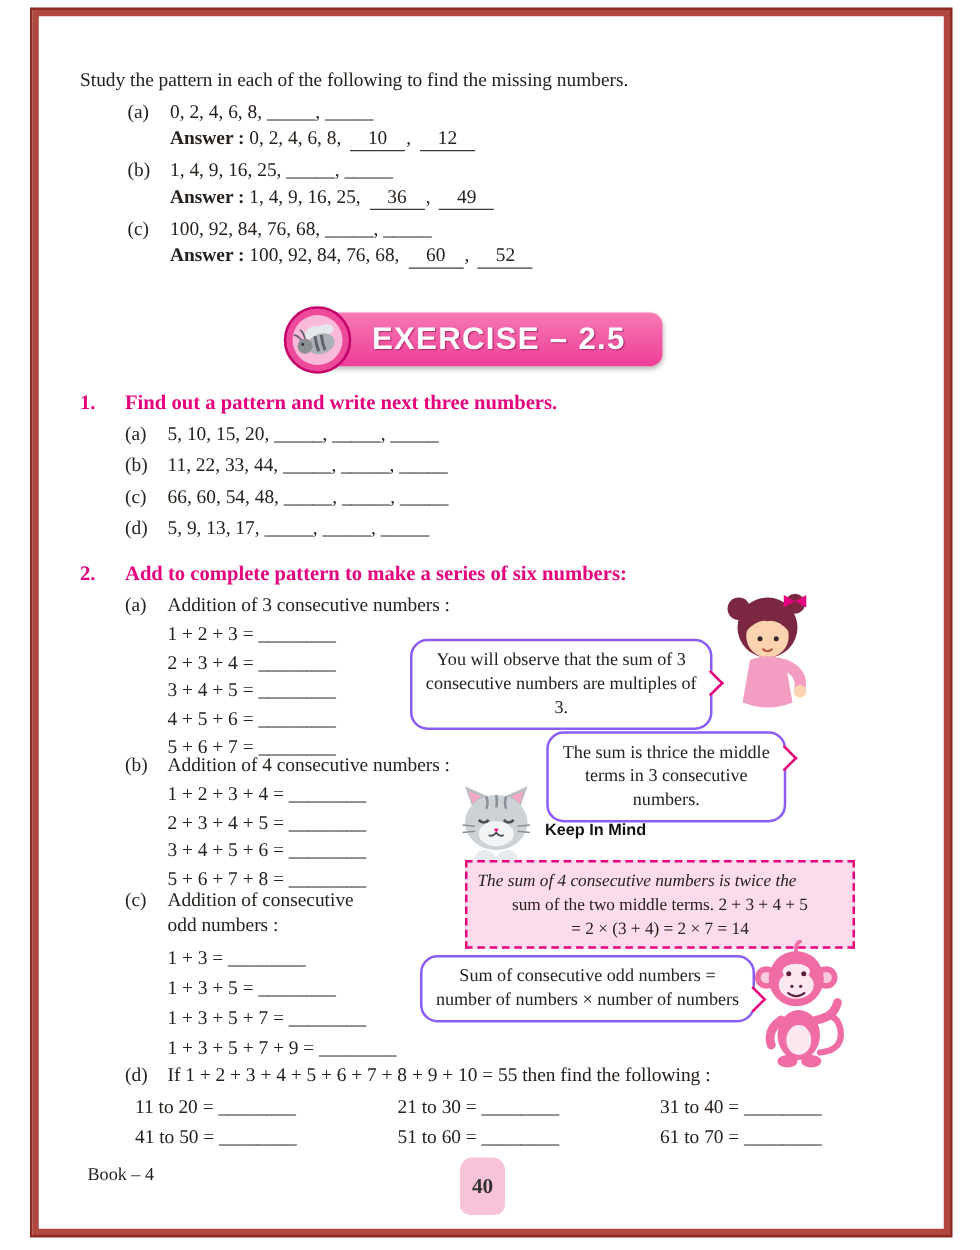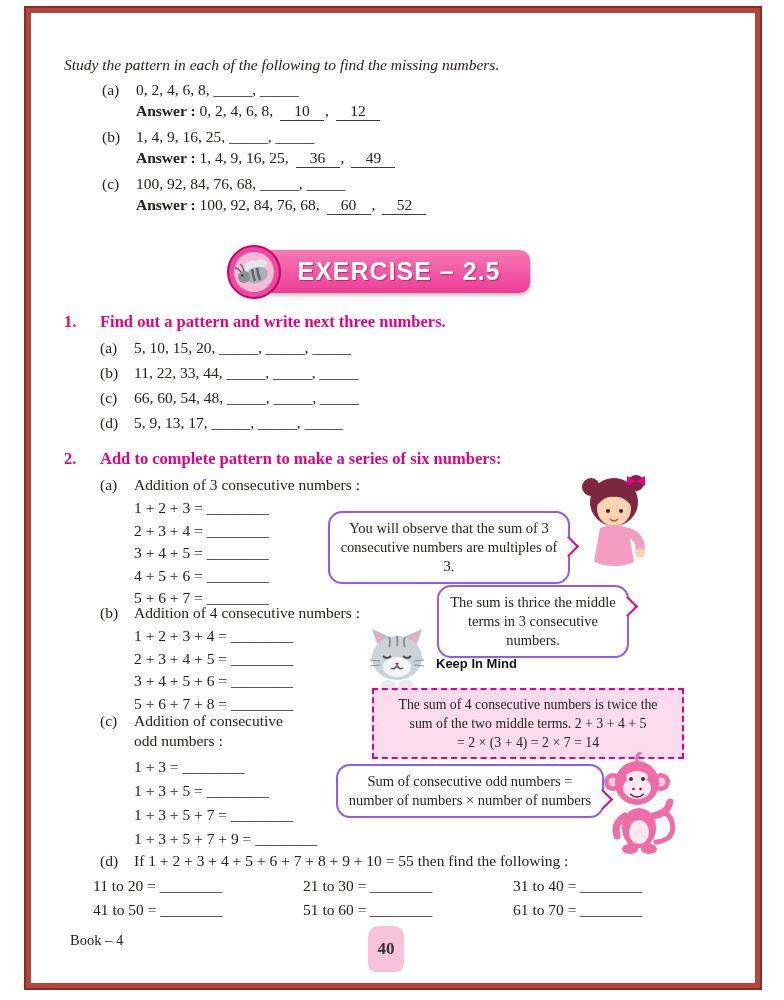--- a/index.html
+++ b/index.html
@@ -3,21 +3,21 @@
 <meta charset="utf-8">
 <style>
   html,body{margin:0;padding:0;background:#ffffff;}
   .page{position:relative;width:784px;height:1000px;background:#ffffff;overflow:hidden;
         font-family:"Liberation Serif", serif;color:#26211d;}
   .frame{position:absolute;top:8px;bottom:12px;left:26px;right:24px;
          border:5px solid #b0473f;outline:2px solid #8c2b22;pointer-events:none;}
 
   
   .intro{position:absolute;left:64px;top:56px;width:662px;font-size:15.5px;}
-  .intro-text{margin:0 0 6px 0;font-style:italic;}
+  .intro-text{margin:0 0 6px 0;}
   .w-q{padding-left:38px;margin-top:7px;}
   .w-a{padding-left:72px;margin-top:3px;}
   .lbl{display:inline-block;width:34px;}
   .b{font-weight:bold;}
   .ansline{display:inline-block;min-width:30px;text-align:center;
            border-bottom:1.4px solid #3a3a3a;margin-left:7px;padding:0 7px;}
   .comma{margin-left:1px;}
 
   
   .ex-wrap{position:absolute;left:0;top:250px;width:784px;display:flex;justify-content:center;}
@@ -39,42 +39,42 @@
   .part-head .lbl{margin-left:36px;}
   .eq-lines{margin-left:70px;margin-top:3px;}
   .eq{line-height:22.5px;}
   .part-a{top:476px;width:330px;}
   .part-b{top:604px;width:330px;}
   .part-c{top:712px;width:330px;}
   .part-c .sub{margin-left:70px;line-height:22px;}
   .part-c .eq{line-height:24px;}
   .part-d{top:852px;width:690px;}
   .d-grid{display:grid;grid-template-columns:210px 210px 210px;grid-auto-rows:24px;
-          margin-left:29px;margin-top:7px;}
+          margin-left:44px;margin-top:7px;}
 
   
   .bubble{position:absolute;background:#ffffff;border:2px solid #8b5cf6;border-radius:14px;
           padding:6px 10px;text-align:center;font-size:14.5px;line-height:1.32;z-index:3;}
   .bubble .ptr{position:absolute;right:-8px;width:13px;height:13px;background:#ffffff;
                border-right:2px solid #e5007d;border-top:2px solid #e5007d;transform:rotate(45deg);}
   .bubble1{left:328px;top:511px;width:218px;}
   .bubble1 .ptr{top:26px;}
   .bubble2{left:437px;top:585px;width:168px;}
   .bubble2 .ptr{top:12px;}
   .bubble3{left:336px;top:764px;width:244px;}
   .bubble3 .ptr{top:26px;}
 
   
   .kim-title{position:absolute;left:436px;top:656px;font-family:"Liberation Sans", sans-serif;
              font-weight:bold;font-size:13px;color:#111;z-index:3;}
   .kim-note{position:absolute;left:372px;top:688px;width:292px;background:#fcdcec;
             border:2px dashed #e5007d;padding:5px 8px;font-size:13.8px;line-height:1.38;
             text-align:center;z-index:2;}
   .kim-note .nl{display:block;}
-  .kim-note .nl:first-child{text-align:center;}
+  .kim-note .nl:first-child{text-align:left;font-style:italic;}
 
   
   .illus{position:absolute;z-index:2;}
   .girl{left:570px;top:472px;}
   .cat{left:366px;top:626px;}
   .monkey{left:600px;top:752px;}
 
   
   .book{position:absolute;left:70px;top:932px;font-size:14.5px;}
   .pagebox{position:absolute;left:368px;top:926px;width:36px;height:46px;background:#f7c3d8;

